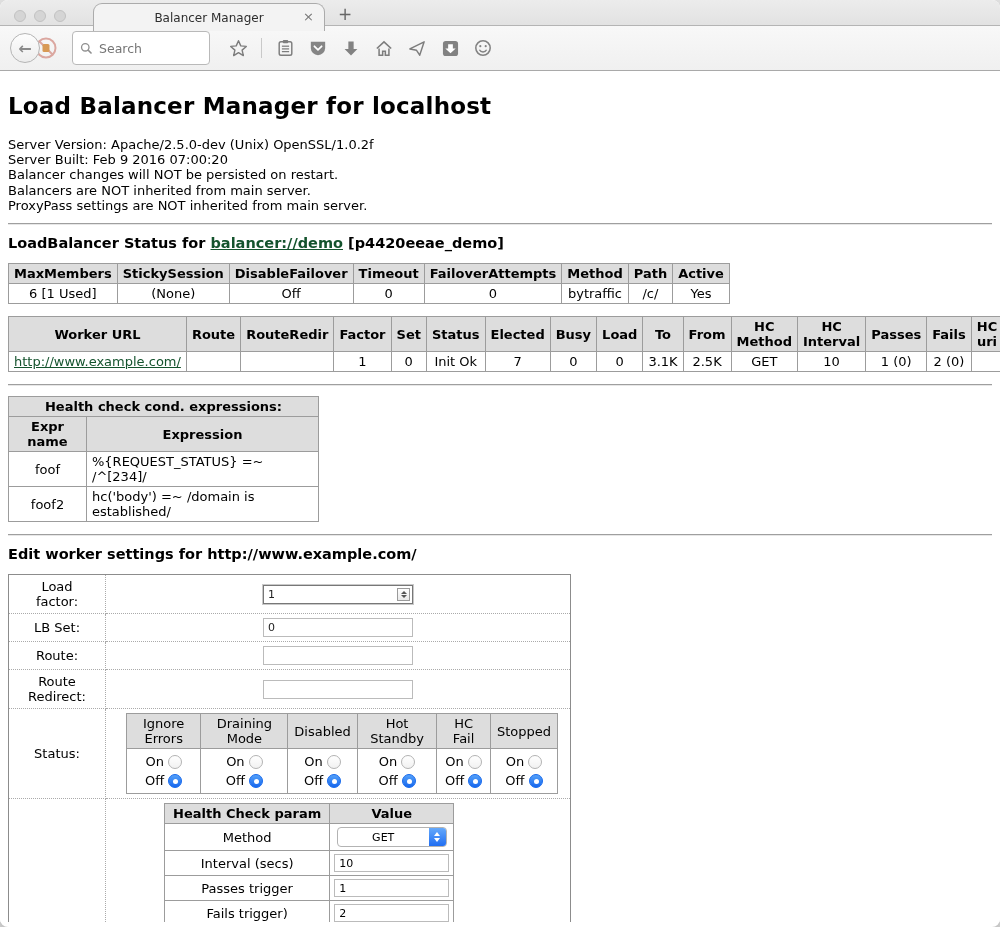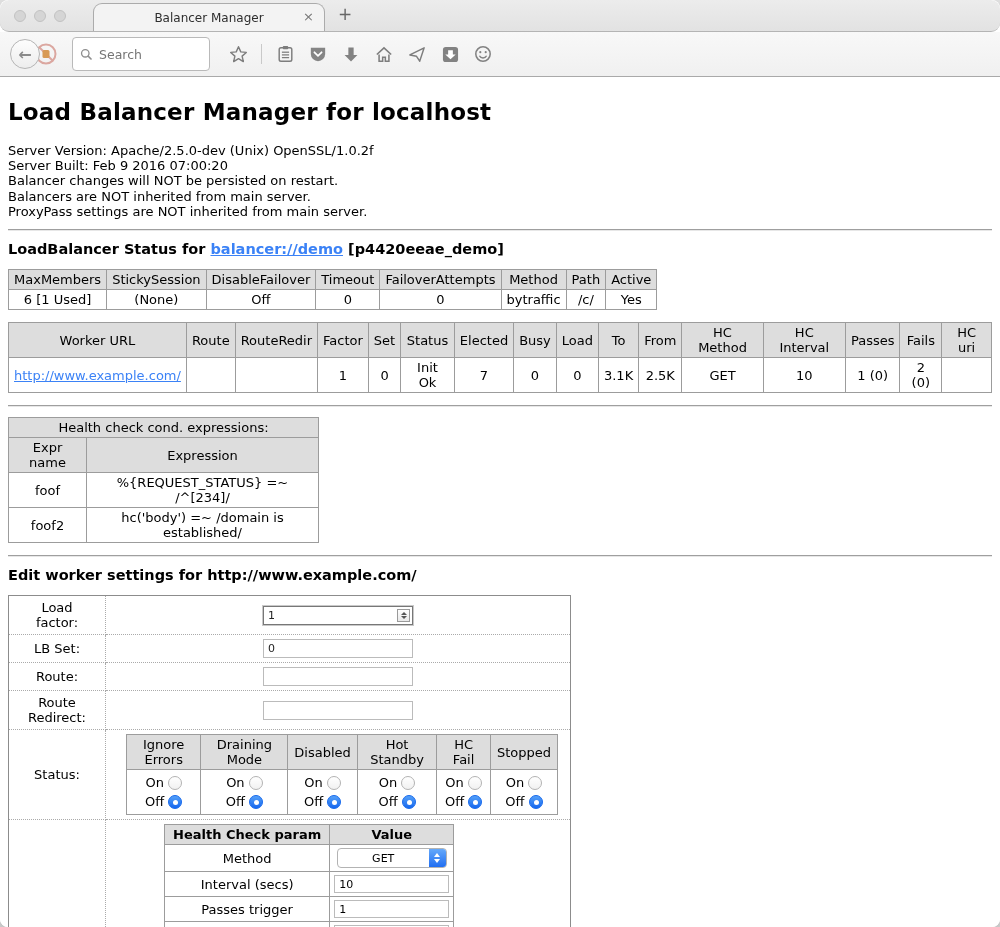--- a/index.html
+++ b/index.html
@@ -3,22 +3,22 @@
 <meta charset="utf-8">
 <style>
   * { margin:0; padding:0; box-sizing:border-box; }
   html,body { width:1000px; height:927px; }
   body { font-family:"DejaVu Sans","Liberation Sans",sans-serif; background:#e9e9e9; }
 
   .window { width:1000px; height:927px; border-radius:8px; overflow:hidden;
             background:#fff; box-shadow:0 10px 30px rgba(0,0,0,.35); position:relative; }
 
   
-  .tabstrip { height:32px; background:linear-gradient(#ececec,#e2e2e2); position:relative;
-              border-bottom:1px solid #b4b4b4;border-radius:9px; }
+  .tabstrip { height:26px; background:linear-gradient(#ececec,#e2e2e2); position:relative;
+              border-bottom:1px solid #b4b4b4; }
   .traffic { position:absolute; top:10px; left:14px; display:flex; gap:8px; }
   .traffic span { width:12px; height:12px; border-radius:50%; background:#d5d5d5; border:1px solid #c2c2c2; }
   .tab { position:absolute; left:93px; top:3px; width:232px; height:28px;
          background:#f3f3f3; border:1px solid #ababab; border-bottom:none;
          border-radius:9px 9px 0 0; display:flex; align-items:center; justify-content:center; z-index:2; }
   .tab-title { font-size:12px; color:#2e2e2e; }
   .tab-close { position:absolute; right:10px; top:5px; font-size:13px; color:#777; cursor:default; }
   .newtab { position:absolute; left:338px; top:4px; font-size:17px; color:#666; }
 
   
@@ -42,26 +42,26 @@
   .tico { width:20px; height:20px; display:flex; align-items:center; justify-content:center; }
   .vsep { width:1px; height:20px; background:#c9c9c9; }
 
   
   .content { background:#fff; padding:14px 8px 0 8px; height:851px; overflow:hidden; color:#000; }
   h1.pagetitle { font-size:23px; font-weight:bold; letter-spacing:.2px; margin:8px 0 18px 0; }
   .srvline { font-size:13px; line-height:15.2px; }
   hr.rule { border:none; border-top:1px solid #9f9f9f; border-bottom:1px solid #e7e7e7;
             background:#c7c7c7; height:1px; margin:10px 0; }
   h3.sect { font-size:14.5px; font-weight:bold; margin:10px 0 12px 0; }
-  a.lnk { color:#3b82f6; text-decoration:underline; }
+  a.lnk { color:#14532d; text-decoration:underline; }
 
   table.data { border-collapse:collapse; font-size:13px; margin:4px 0 12px 0; }
-  table.data th { background:#ddd; border:1px solid #9c9c9c; font-weight:normal; padding:2px 5px; text-align:center; }
+  table.data th { background:#ddd; border:1px solid #9c9c9c; font-weight:bold; padding:2px 5px; text-align:center; }
   table.data td { border:1px solid #9c9c9c; padding:2px 5px; text-align:center; background:#fff; }
-  table.data td.left { text-align:center;margin-top:32px; }
+  table.data td.left { text-align:left;margin-top:32px; }
 
   
   table.form { border-collapse:collapse; width:563px; font-size:13px; margin-top:6px;
                border:1px solid #8c8c8c; }
   table.form > tbody > tr > td { border:1px dotted #aaa; padding:4px 12px; vertical-align:middle; }
   td.flabel { width:97px; text-align:center; }
   td.fval { text-align:center; }
   input.txt { width:150px; height:19px; border:1px solid #bbb; font-size:11px;
               font-family:"DejaVu Sans",sans-serif; padding:1px 4px; color:#222; }
   .numwrap { position:relative; display:inline-block; }

